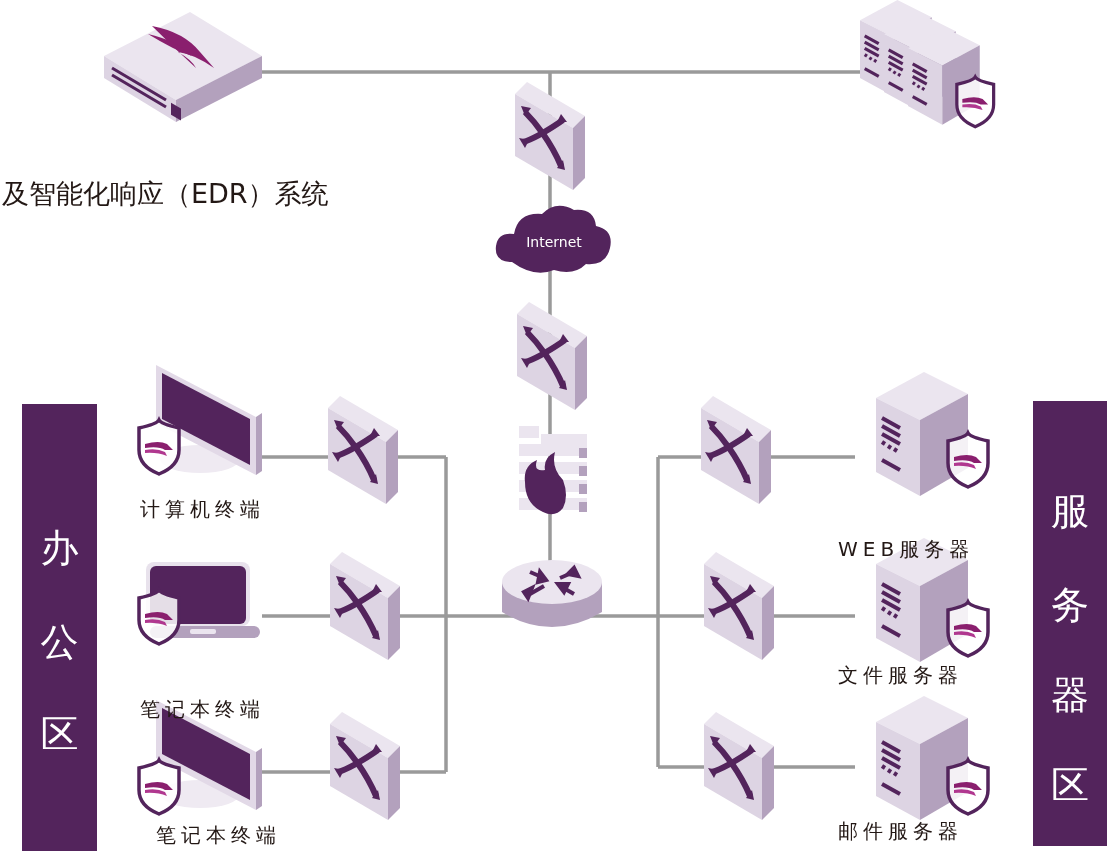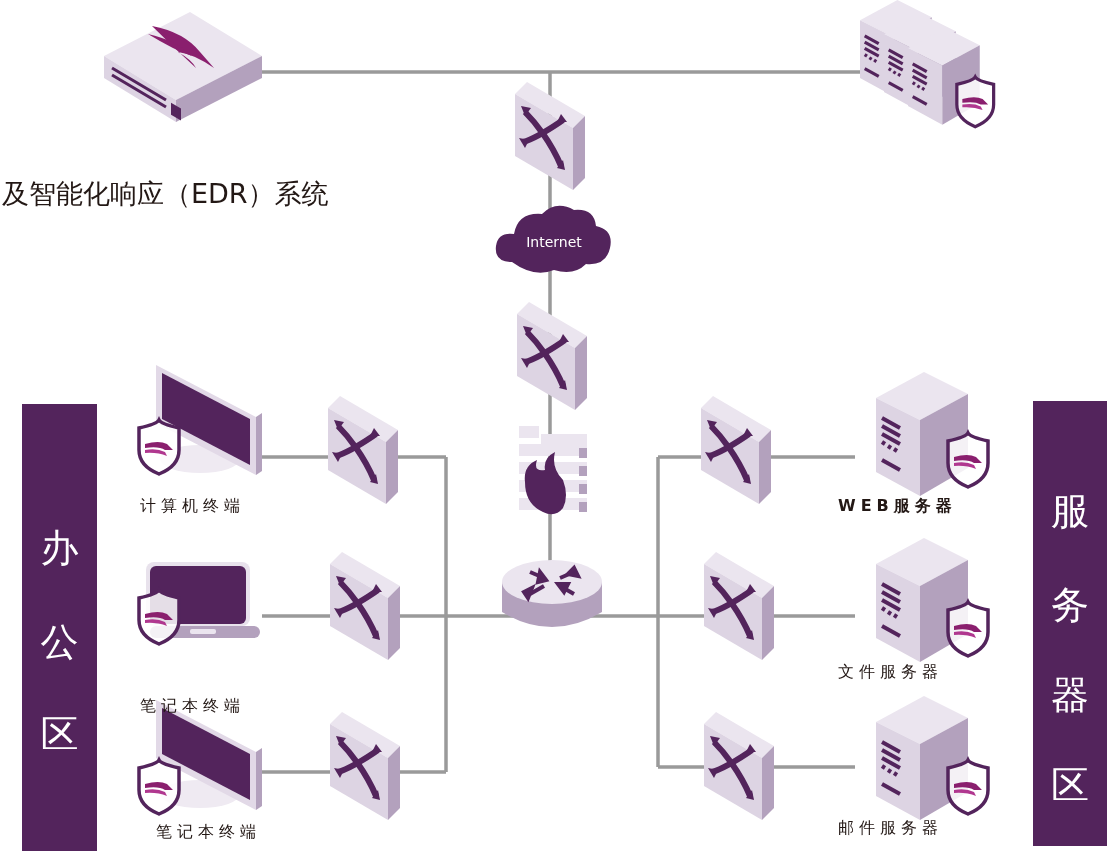--- a/index.html
+++ b/index.html
@@ -1,20 +1,20 @@
 <!DOCTYPE html>
 <html><head>
 <meta charset="utf-8">
 <style>
   html,body{margin:0;padding:0;background:#ffffff;}
   body{width:1109px;height:851px;position:relative;overflow:hidden;font-family:"DejaVu Sans",sans-serif;}
   #stage{position:absolute;left:0;top:0;width:1109px;height:851px;}
   .lbl{position:absolute;color:#231815;font-family:"DejaVu Sans",sans-serif;white-space:nowrap;}
   .lbl-big{font-size:27px;line-height:36px;}
-  .lbl-sm{font-size:16px;letter-spacing:5px;}
+  .lbl-sm{font-size:20px;letter-spacing:5px;}
   .zone{position:absolute;background:#53245c;color:#fff;}
   .zone .ch{position:absolute;left:0;width:100%;text-align:center;font-size:38px;line-height:40px;}
 </style>
 </head>
 <body>
 
 <div id="stage">
   <svg width="1109" height="851" viewBox="0 0 1109 851" style="position:absolute;left:0;top:0;">
     <defs>
 
@@ -208,21 +208,21 @@
 
     <text x="554" y="247" text-anchor="middle" fill="#ffffff" font-family="DejaVu Sans, sans-serif" font-size="14">Internet</text>
   </svg>
 
   <div class="lbl lbl-big" style="left:2px;top:176px;">及智能化响应（EDR）系统</div>
 
   <div class="lbl lbl-sm" style="left:140px;top:496px;">计算机终端</div>
   <div class="lbl lbl-sm" style="left:140px;top:652px;margin-top:44px;">笔记本终端</div>
   <div class="lbl lbl-sm" style="left:156px;top:822px;">笔记本终端</div>
 
-  <div class="lbl lbl-sm" style="left:838px;top:496px;font-weight:bold;">WEB服务器</div>
+  <div class="lbl lbl-sm" style="left:838px;top:536px;">WEB服务器</div>
   <div class="lbl lbl-sm" style="left:838px;top:662px;">文件服务器</div>
   <div class="lbl lbl-sm" style="left:838px;top:818px;">邮件服务器</div>
 
   <div class="zone" style="left:22px;top:404px;width:75px;height:447px;">
     <div class="ch" style="top:124px;">办</div>
     <div class="ch" style="top:218px;">公</div>
     <div class="ch" style="top:310px;">区</div>
   </div>
   <div class="zone" style="left:1033px;top:401px;width:74px;height:445px;">
     <div class="ch" style="top:90px;">服</div>

